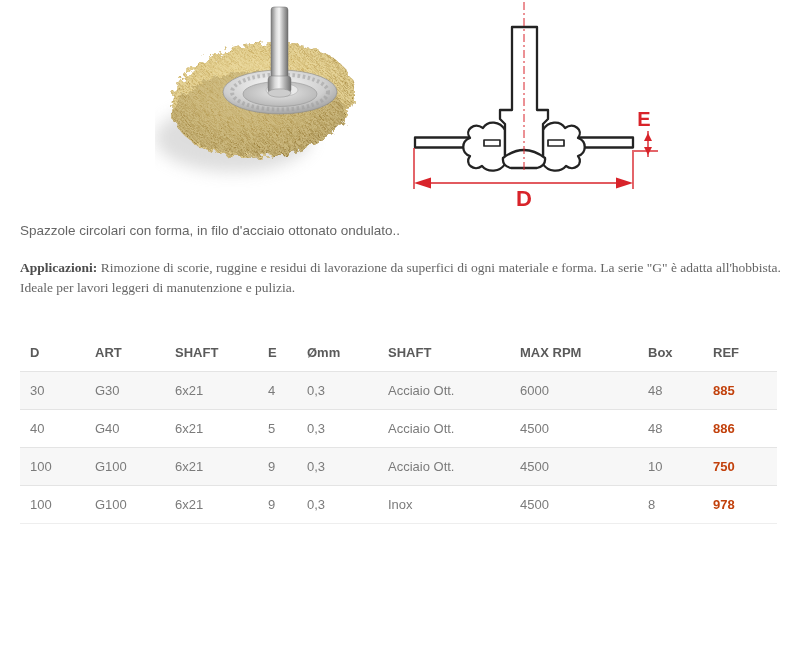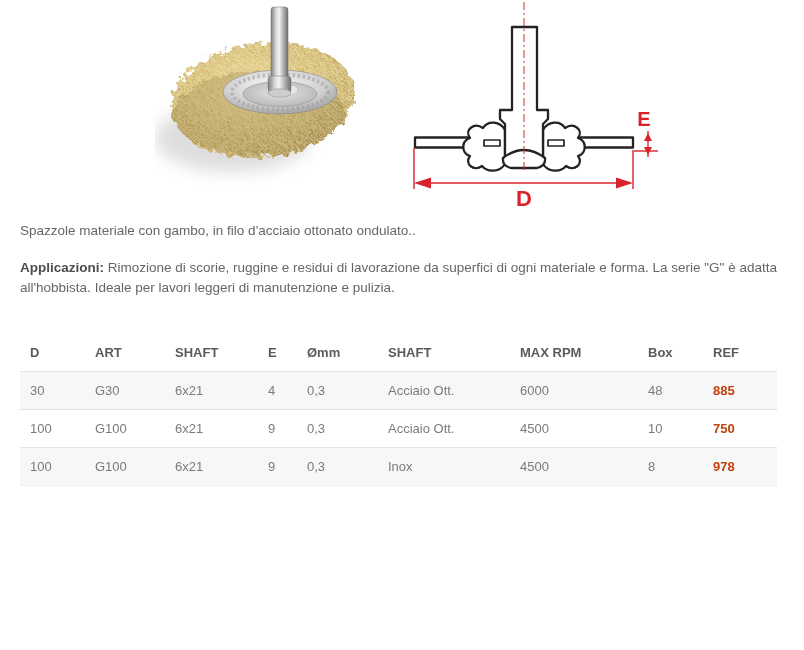--- a/index.html
+++ b/index.html
@@ -8,21 +8,21 @@
   .page{position:relative;width:804px;height:650px;background:#fff;}
 
   
   .photo-wrap{position:absolute;left:155px;top:0;width:215px;height:215px;}
   .diagram-wrap{position:absolute;left:400px;top:0;width:270px;height:215px;}
 
   
   .desc{position:absolute;left:20px;top:221px;width:764px;margin:0;
         font-size:13.5px;line-height:20px;color:#666;}
   .apps{position:absolute;left:20px;top:258px;width:764px;margin:0;
-        font-size:13.5px;line-height:20px;color:#666;}
+        font-size:13.5px;line-height:20px;color:#666;font-family:Liberation Serif, serif;}
   .apps strong{color:#4d4d4d;}
 
   
   table.spec{position:absolute;left:20px;top:333px;width:757px;
              border-collapse:collapse;table-layout:fixed;
              font-size:13px;color:#7b7b7b;}
   table.spec th{height:38px;text-align:left;vertical-align:middle;
                 padding:0 0 0 10px;font-weight:bold;color:#5a5a5a;
                 font-size:13px;white-space:nowrap;}
   table.spec td{height:37px;vertical-align:middle;padding:0 0 0 10px;
@@ -137,21 +137,21 @@
         <polygon points="14,183 31,177.5 31,188.5"></polygon>
         <polygon points="233,183 216,177.5 216,188.5"></polygon>
         <polygon points="248,133 244,141 252,141"></polygon>
         <polygon points="248,155 244,147 252,147"></polygon>
       </g>
       <text class="dim-label" x="124" y="206" font-size="22" text-anchor="middle">D</text>
       <text class="dim-label" x="244" y="126" font-size="20" text-anchor="middle">E</text>
     </svg>
   </div>
 
-  <p class="desc"><span>Spazzole materiale con gambo, in filo d'acciaio ottonato ondulato..</span></p>
+  <p class="desc"><span>Spazzole circolari con forma, in filo d'acciaio ottonato ondulato..</span></p>
 
   <p class="apps"><strong>Applicazioni:</strong> <span>Rimozione di scorie, ruggine e residui di lavorazione da superfici di ogni materiale e forma. La serie "G" è adatta all'hobbista. Ideale per lavori leggeri di manutenzione e pulizia.</span></p>
 
   <table class="spec">
     <colgroup>
       <col style="width:65px">
         <col style="width:80px">
         <col style="width:93px">
       <col style="width:39px">
         <col style="width:81px">
@@ -179,20 +179,31 @@
           <td>G30</td>
           <td>6x21</td>
           <td>4</td>
           <td>0,3</td>
           <td>Acciaio Ott.</td>
           <td>6000</td>
           <td>48</td>
           <td>885</td>
         </tr>
         <tr>
+          <td>40</td>
+          <td>G40</td>
+          <td>6x21</td>
+          <td>5</td>
+          <td>0,3</td>
+          <td>Acciaio Ott.</td>
+          <td>4500</td>
+          <td>48</td>
+          <td>886</td>
+        </tr>
+        <tr>
           <td>100</td>
           <td>G100</td>
           <td>6x21</td>
           <td>9</td>
           <td>0,3</td>
           <td>Acciaio Ott.</td>
           <td>4500</td>
           <td>10</td>
           <td>750</td>
         </tr>

